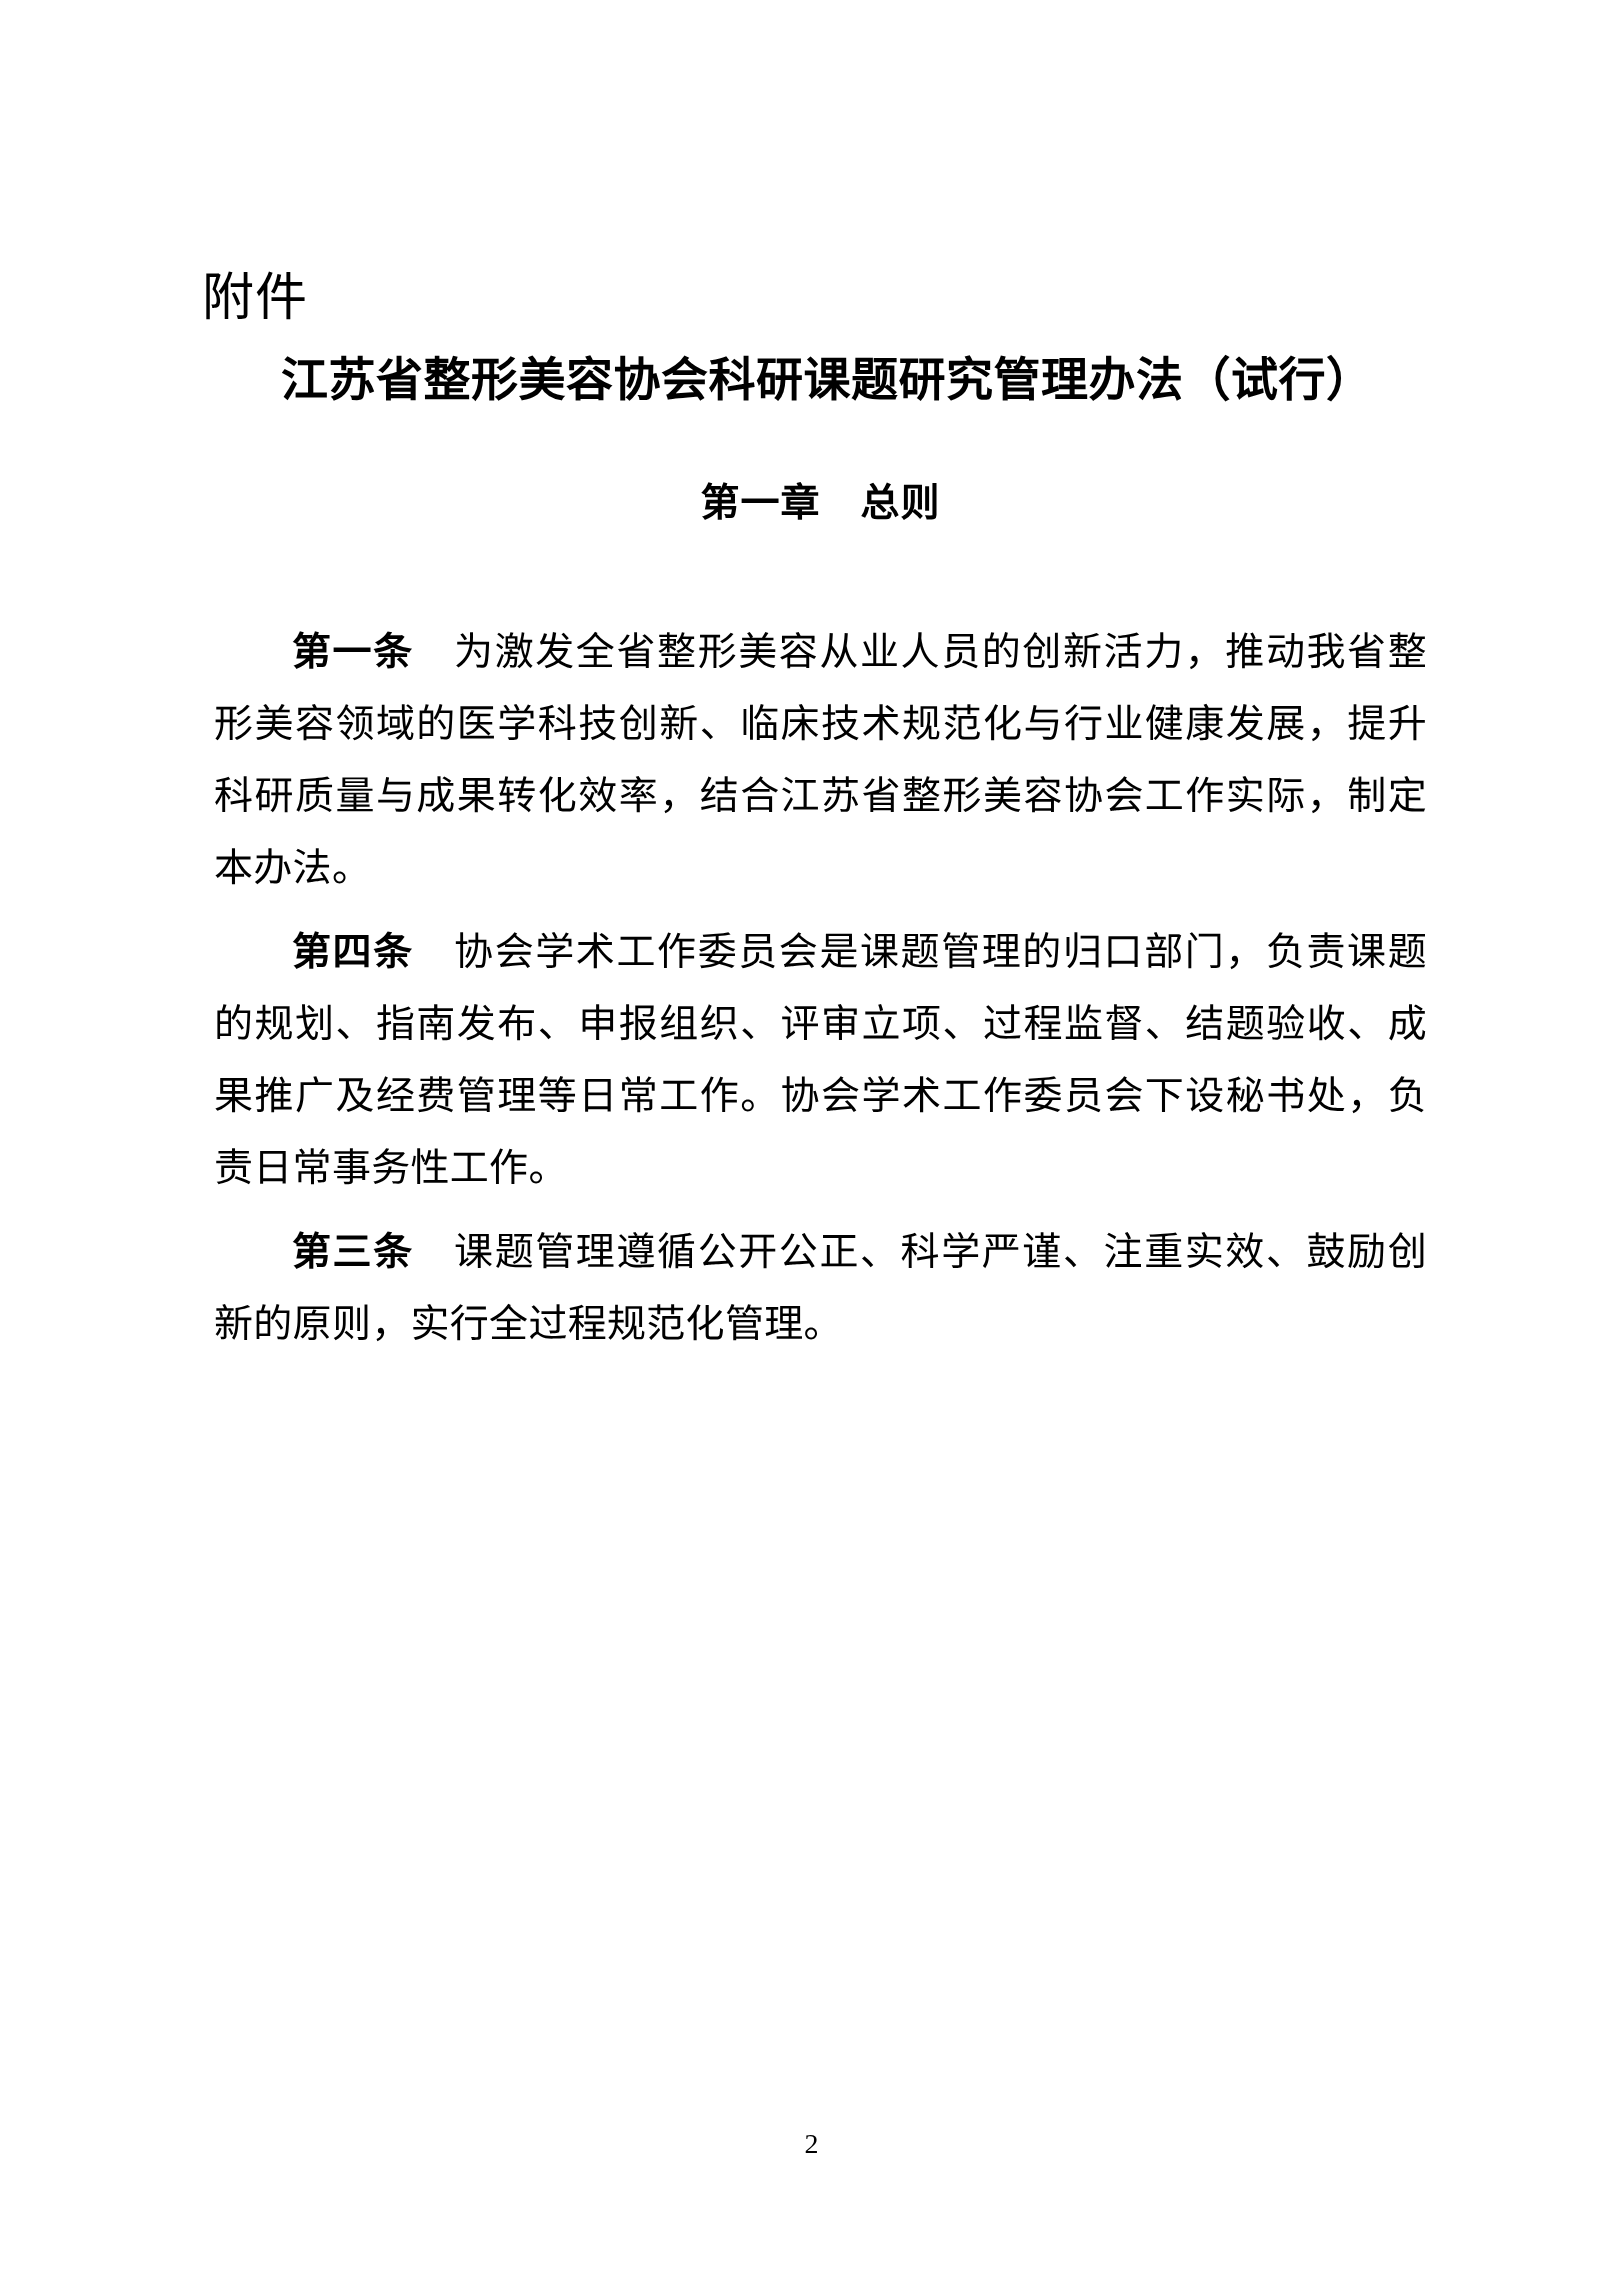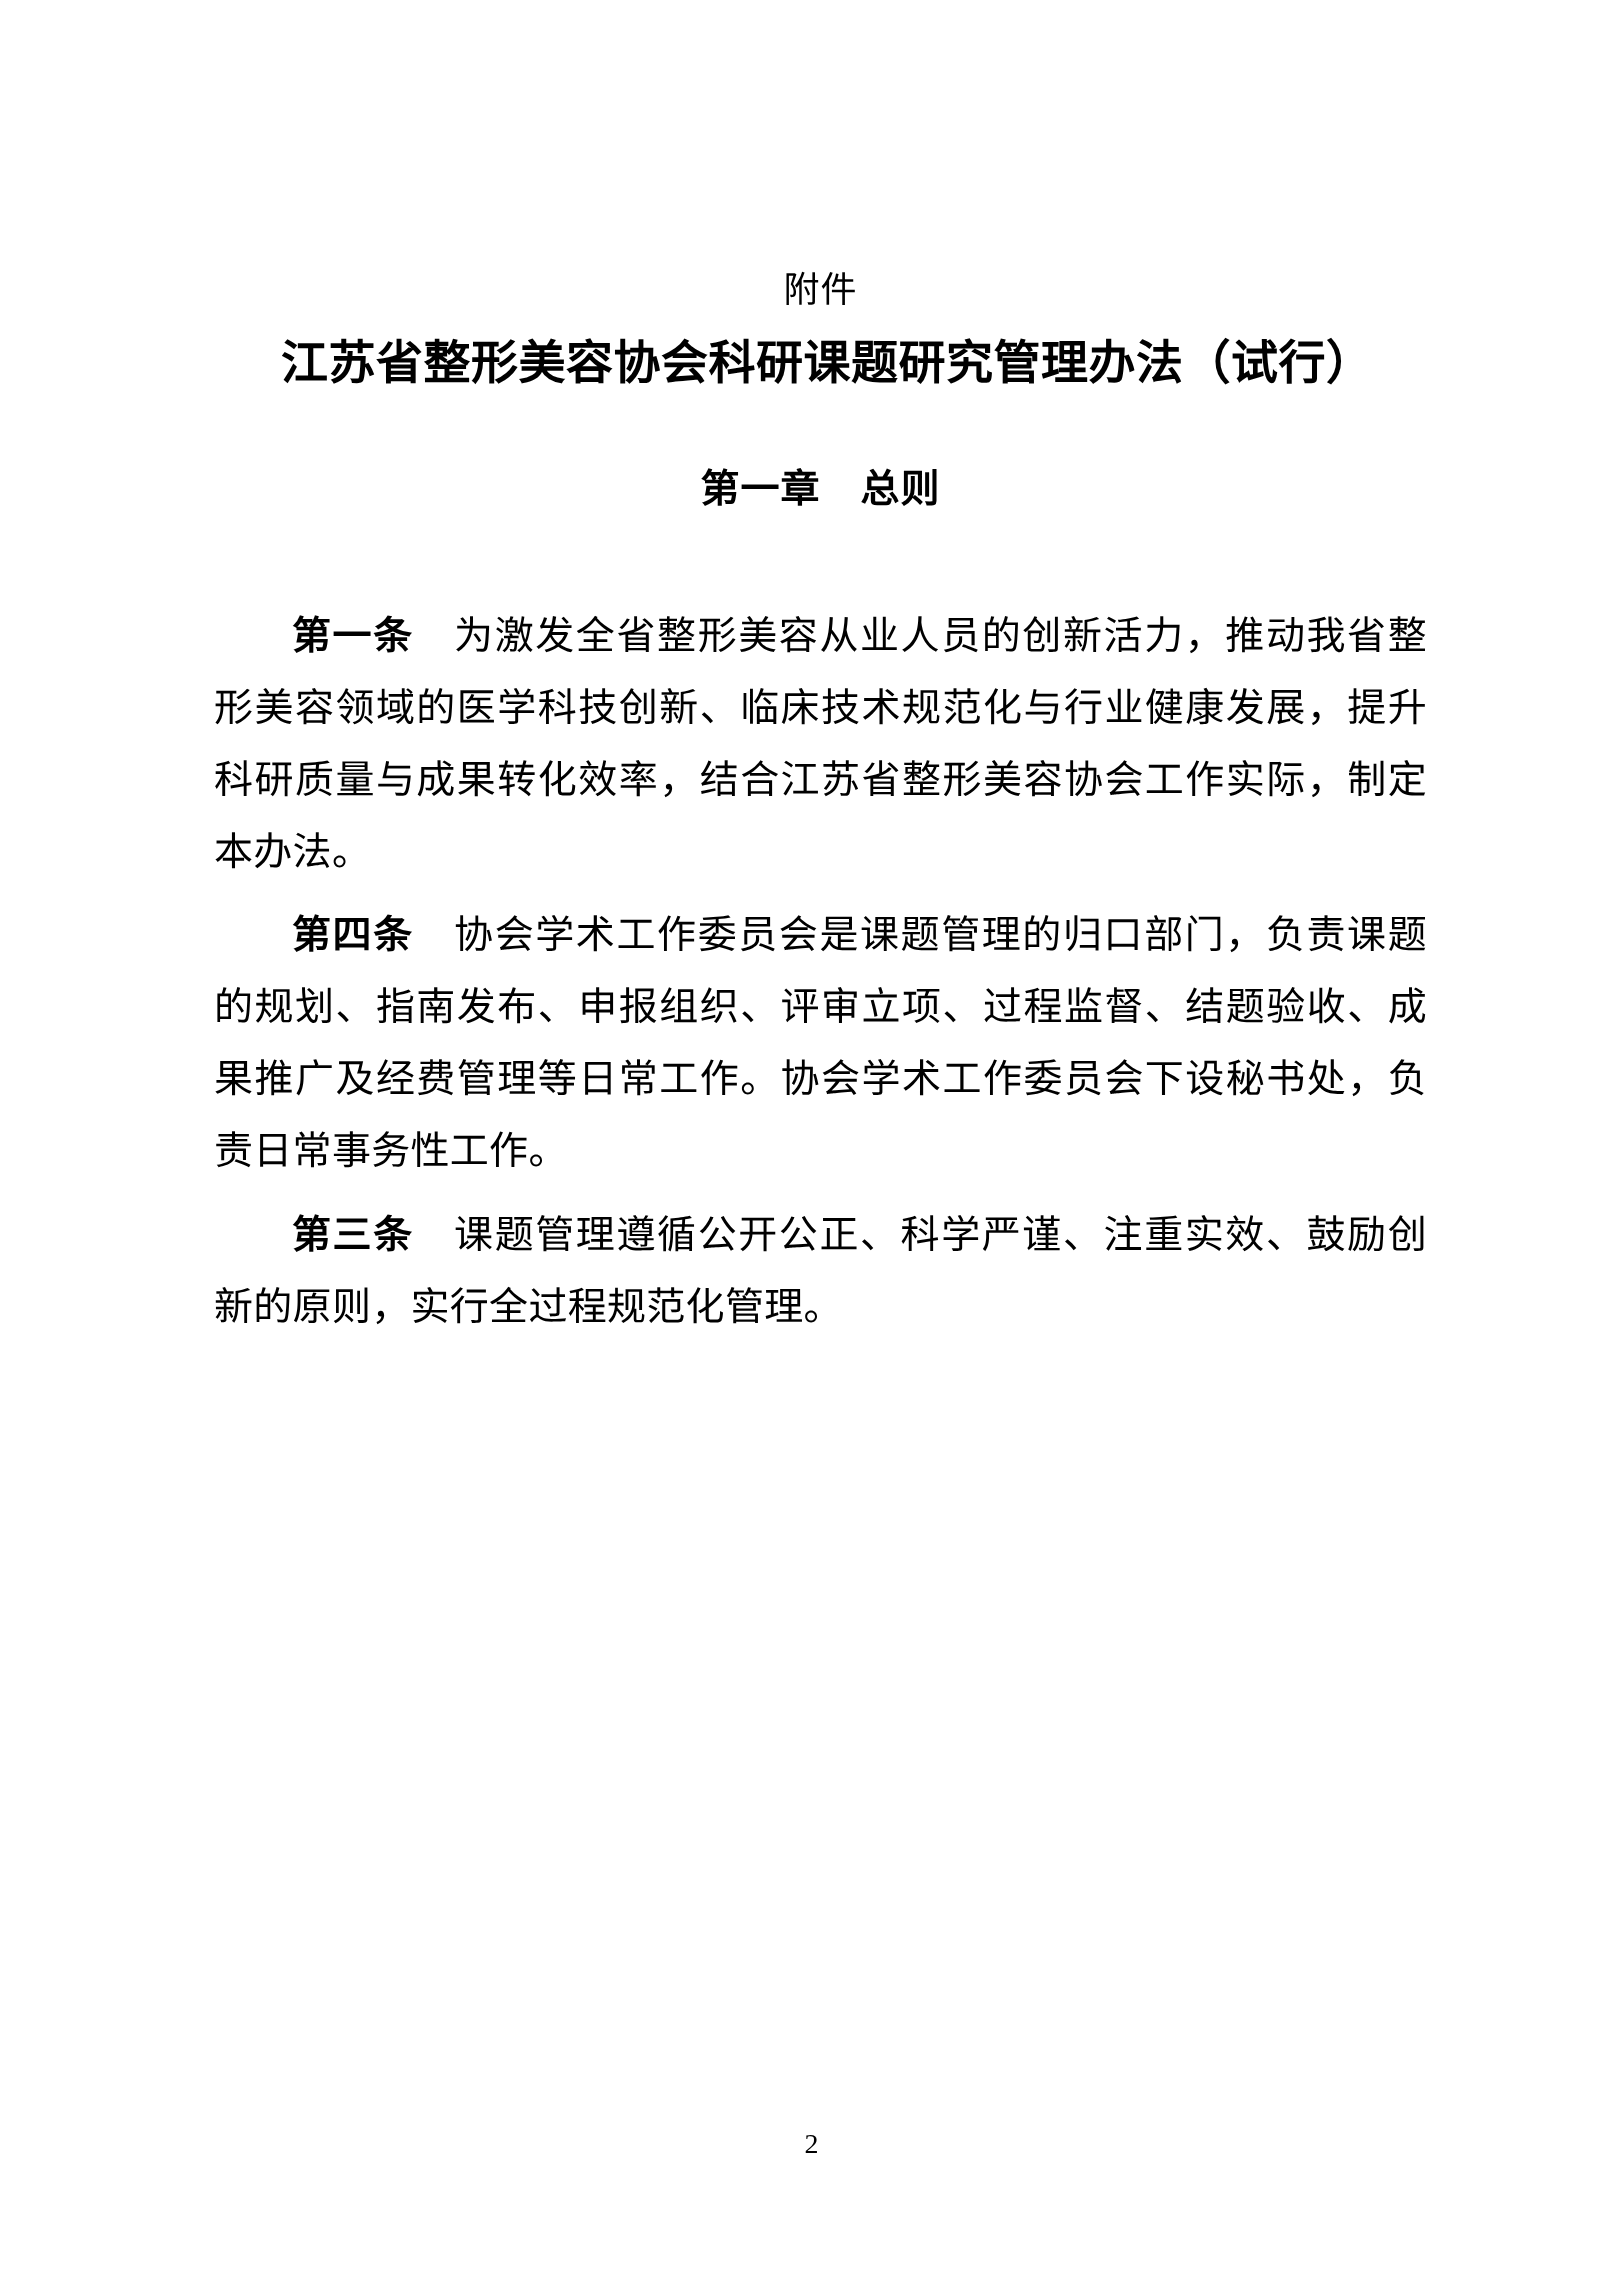--- a/index.html
+++ b/index.html
@@ -23,27 +23,28 @@
   
   .content {
     position: absolute;
     left: 202px;
     top: 271px;
     width: 1237px;
   }
 
   
   .attachment-label {
-    font-size: 36px;
+    font-size: 52px;
     line-height: 1.05;
     letter-spacing: 1px;
     font-weight: 400;
     margin: 0 0 26.6px 0;
-    text-align: center;
+    text-align: left;
     white-space: pre;
+    font-family: Liberation Serif, serif;
   }
 
   
   .doc-title {
     font-size: 47px;
     font-weight: 700;
     line-height: 1.18;
     letter-spacing: 0.5px;
     text-align: center;
     margin: 0 0 8px 0;
@@ -52,20 +53,21 @@
   }
 
   
   .chapter-heading {
     font-size: 39px;
     font-weight: 700;
     line-height: 1.2;
     text-align: center;
     letter-spacing: 1px;
     white-space: pre;
+    font-family: Liberation Mono, monospace;
   }
 
   #chapter-one-heading { margin: 75px 0 0 0; }
   #chapter-two-heading { margin: 79px 0 0 0; }
 
   
   .article {
     font-size: 39px;
     line-height: 1.845;
     letter-spacing: 0.3px;

